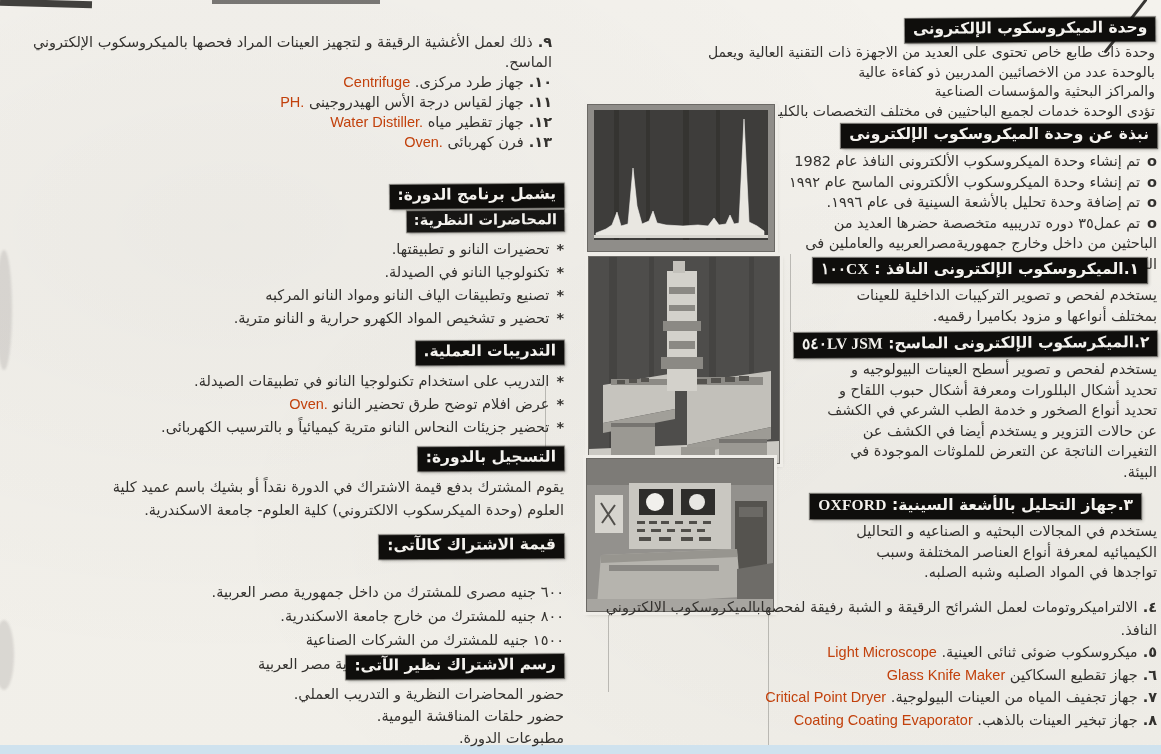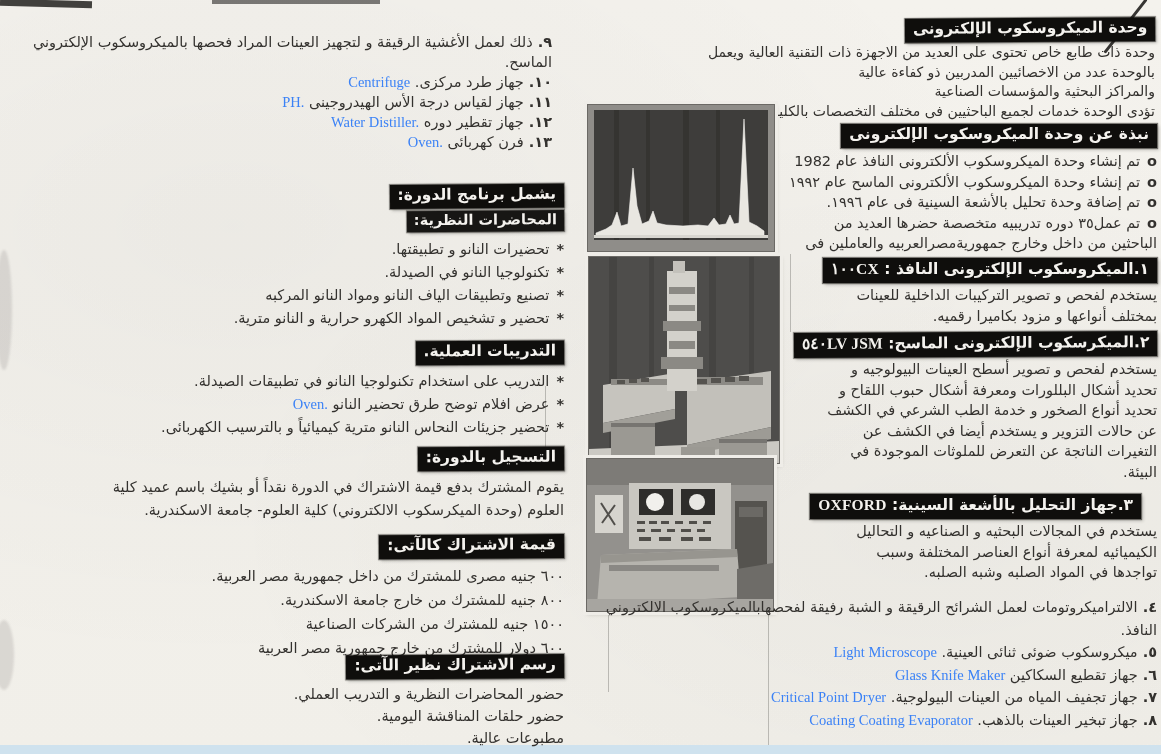--- a/index.html
+++ b/index.html
@@ -19,21 +19,21 @@
     font-size:15.5px;line-height:1.25;padding:1px 8px 4px;
     box-shadow:0 0 1px 1px rgba(25,23,20,.55), 2px 2px 3px rgba(40,38,34,.25);
     letter-spacing:.2px;white-space:nowrap;
   }
   .banner.sub{font-size:14.5px;padding:0 7px 3px;background:#171614;}
   .code{font-family:"Liberation Serif", serif;font-weight:bold;}
   .para{font-size:14px;line-height:19.5px;}
   .para2{font-size:14.5px;line-height:20.5px;}
   .row{display:block;}
   .marker{display:inline-block;margin-left:7px;font-weight:bold;}
-  .en{font-family:Liberation Serif, serif;color:#3b82f6;}
+  .en{font-family:Liberation Sans, sans-serif;color:#c2410c;}
   .num{display:inline-block;margin-left:5px;font-weight:bold;}
   .photo{position:absolute;border:1px solid #6b6965;background:#4a4847;
          box-shadow:0 0 0 3px #efede8, 1px 2px 4px rgba(60,58,54,.3);}
   .photo svg{display:block;}
   .fold{position:absolute;width:1px;background:rgba(90,88,84,.35);}
   .artifact{position:absolute;background:#151412;}
   .smudge{position:absolute;background:rgba(110,108,104,.18);border-radius:50%;filter:blur(1px);}
   .bottomstrip{position:absolute;left:0;bottom:0;width:1161px;height:9px;background:#cfe2ee;}
   ul{margin:0;padding:0;list-style:none;}
   li{margin:0;}
@@ -132,21 +132,21 @@
           <rect x="92" y="190" width="34" height="14"></rect>
           <rect x="130" y="182" width="48" height="22"></rect>
       </g>
       <g fill="#777571">
           <rect x="22" y="166" width="44" height="4"></rect>
           <rect x="130" y="182" width="48" height="4"></rect>
         </g>
     </svg>
   </div>
 
-  <div class="blk" style="top:246px;right:0;text-align:center;">
+  <div class="blk" style="top:246px;right:10px;text-align:center;">
     <span class="banner"><span>١.الميكروسكوب الإلكترونى النافذ :</span> <span class="code" dir="ltr">١٠٠CX</span></span>
   </div>
   <div class="blk para2" style="top:273px;right:0;width:368px;">
     <div class="row">يستخدم لفحص و تصوير التركيبات الداخلية للعينات</div>
     <div class="row">بمختلف أنواعها و مزود بكاميرا رقميه.</div>
   </div>
 
   <div class="blk" style="top:320px;right:0;transform:rotate(-0.3deg);">
     <span class="banner"><span>٢.الميكرسكوب الإلكترونى الماسح:</span> <span class="code" dir="ltr">٥٤٠LV JSM</span></span>
   </div>
@@ -214,21 +214,21 @@
     <li><span class="num">٨.</span><span>جهاز تبخير العينات بالذهب.</span> <span class="en" dir="ltr">Coating Coating Evaporator</span></li>
   </ul>
 </div>
 
 <div class="col" style="left:6px;top:24px;width:558px;height:726px;">
 
   <ul class="blk para2" style="top:8px;right:12px;width:100%;line-height:20px;">
     <li><span class="num">٩.</span><span>ذلك لعمل الأغشية الرقيقة و لتجهيز العينات المراد فحصها بالميكروسكوب الإلكتروني الماسح.</span> <span class="en" dir="ltr"></span></li>
     <li><span class="num">١٠.</span><span>جهاز طرد مركزى.</span> <span class="en" dir="ltr">Centrifuge</span></li>
     <li><span class="num">١١.</span><span>جهاز لقياس درجة الأس الهيدروجينى</span> <span class="en" dir="ltr">PH.</span></li>
-    <li><span class="num">١٢.</span><span>جهاز تقطير دوره</span> <span class="en" dir="ltr">Water Distiller.</span></li>
+    <li><span class="num">١٢.</span><span>جهاز تقطير مياه</span> <span class="en" dir="ltr">Water Distiller.</span></li>
     <li><span class="num">١٣.</span><span>فرن كهربائى</span> <span class="en" dir="ltr">Oven.</span></li>
   </ul>
 
   <div class="blk" style="top:162px;right:0;width:100%;">
     <div style="transform:rotate(-0.5deg);"><span class="banner">يشمل برنامج الدورة:</span></div>
     <div style="margin-top:1px;transform:rotate(-0.4deg);"><span class="banner sub">المحاضرات النظرية:</span></div>
     <ul class="para2" style="margin-top:4px;line-height:23px;">
       <li><span class="marker">*</span><span>تحضيرات النانو و تطبيقتها.</span></li>
       <li><span class="marker">*</span><span>تكنولوجيا النانو في الصيدلة.</span></li>
       <li><span class="marker">*</span><span>تصنيع وتطبيقات الياف النانو ومواد النانو المركبه</span></li>
@@ -248,30 +248,30 @@
   <div class="blk" style="top:424px;right:0;width:100%;">
     <div style="transform:rotate(-0.3deg);"><span class="banner">التسجيل بالدورة:</span></div>
     <div class="para2" style="margin-top:4px;line-height:23px;">
       <div class="row">يقوم المشترك بدفع قيمة الاشتراك في الدورة نقداً أو بشيك باسم عميد كلية</div>
       <div class="row">العلوم (وحدة الميكرسكوب الالكتروني) كلية العلوم- جامعة الاسكندرية.</div>
     </div>
   </div>
 
   <div class="blk" style="top:512px;right:0;width:100%;">
     <div style="transform:rotate(-0.4deg);"><span class="banner">قيمة الاشتراك كالآتى:</span></div>
-    <div class="para2" style="margin-top:4px;line-height:24px;">
+    <div class="para2" style="margin-top:20px;line-height:24px;">
       <div class="row">٦٠٠ جنيه مصرى للمشترك من داخل جمهورية مصر العربية.</div>
       <div class="row">٨٠٠ جنيه للمشترك من خارج جامعة الاسكندرية.</div>
       <div class="row">١٥٠٠ جنيه للمشترك من الشركات الصناعية</div>
       <div class="row">٦٠٠ دولار للمشترك من خارج جمهورية مصر العربية</div>
     </div>
   </div>
 
   <div class="blk" style="top:632px;right:0;width:100%;">
     <div style="transform:rotate(-0.4deg);"><span class="banner">رسم الاشتراك نظير الآتى:</span></div>
     <div class="para2" style="margin-top:3px;line-height:22px;">
       <div class="row">حضور المحاضرات النظرية و التدريب العملي.</div>
       <div class="row">حضور حلقات المناقشة اليومية.</div>
-      <div class="row">مطبوعات عالية.</div>
+      <div class="row">مطبوعات الدورة.</div>
       <div class="row">حفل شاي يوميا.</div>
     </div>
   </div>
 </div>
 
 </body></html>

